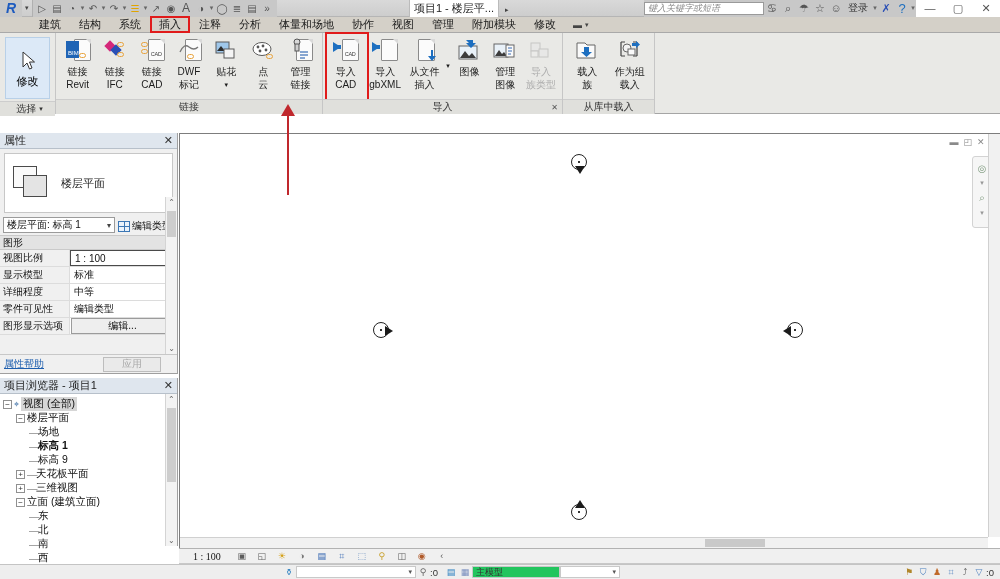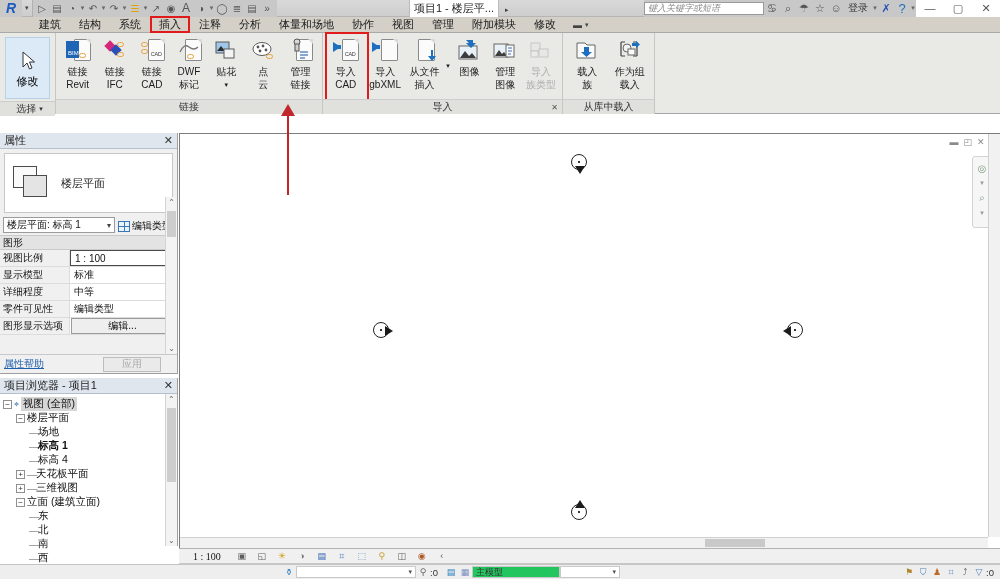--- a/index.html
+++ b/index.html
@@ -695,21 +695,21 @@
       <div class="tnode" style="padding-left:26px;">
         <span class="tdash">—</span>
         <span class="tlabel">场地</span>
       </div>
       <div class="tnode" style="padding-left:26px;">
         <span class="tdash">—</span>
         <span class="tlabel bold">标高 1</span>
       </div>
       <div class="tnode" style="padding-left:26px;">
         <span class="tdash">—</span>
-        <span class="tlabel">标高 4</span>
+        <span class="tlabel">标高 9</span>
       </div>
 
       <div class="tnode" style="padding-left:13px;">
         <span class="tgly">+</span>
         <span class="tdash">—</span>
         <span class="tlabel">天花板平面</span>
       </div>
       <div class="tnode" style="padding-left:13px;">
         <span class="tgly">+</span>
         <span class="tdash">—</span>

